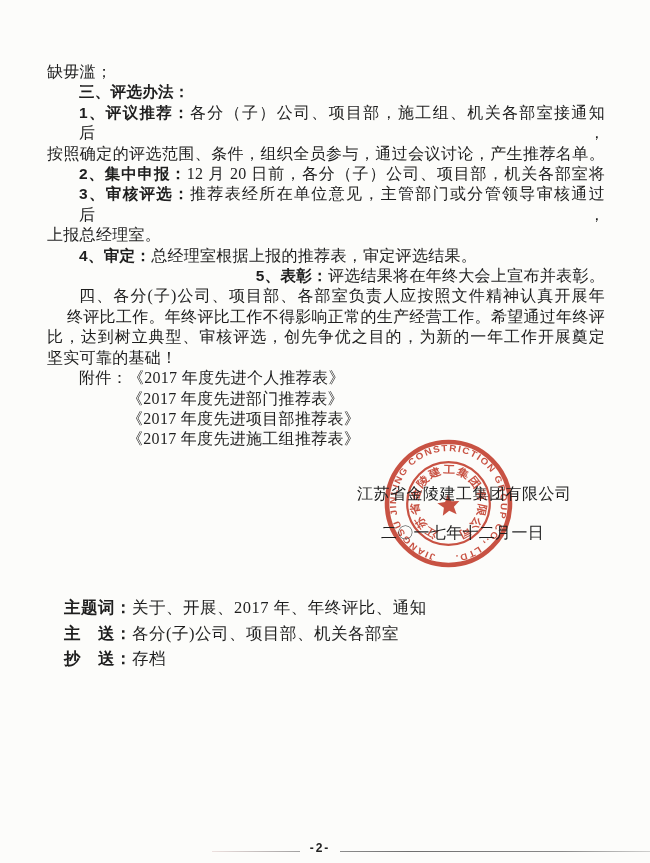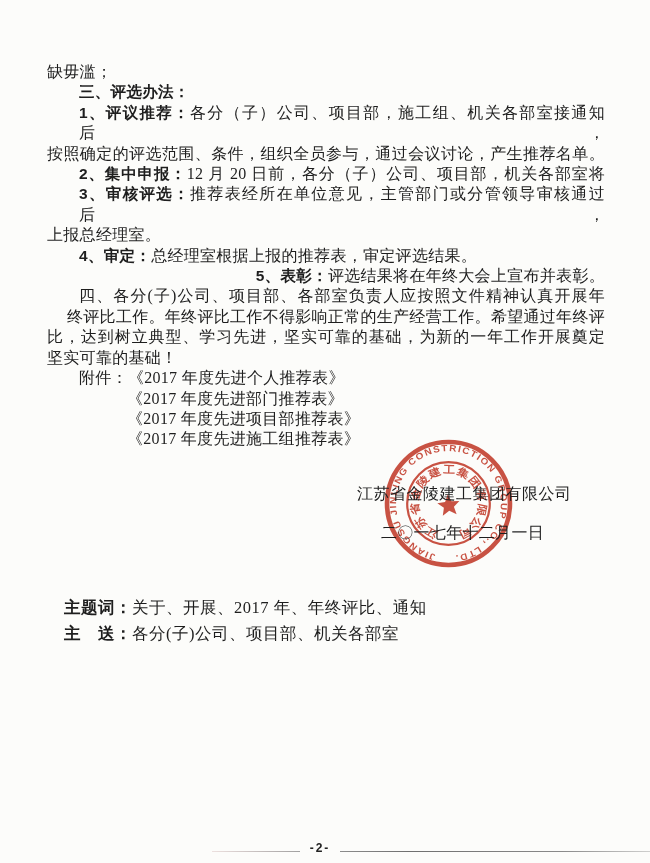--- a/index.html
+++ b/index.html
@@ -64,21 +64,21 @@
     <div class="doc-line" style="padding-left: 32px;"><span class="seg bold">三、评选办法：</span></div>
     <div class="doc-line justify" style="padding-left: 32px;"><span class="seg bold">1、评议推荐：</span><span class="seg">各分（子）公司、项目部，施工组、机关各部室接通知后，</span></div>
     <div class="doc-line justify" style="padding-left: 0px;"><span class="seg">按照确定的评选范围、条件，组织全员参与，通过会议讨论，产生推荐名单。</span></div>
     <div class="doc-line justify" style="padding-left: 32px;"><span class="seg bold">2、集中申报：</span><span class="seg">12 月 20 日前，各分（子）公司、项目部，机关各部室将</span></div>
     <div class="doc-line justify" style="padding-left: 32px;"><span class="seg bold">3、审核评选：</span><span class="seg">推荐表经所在单位意见，主管部门或分管领导审核通过后，</span></div>
     <div class="doc-line" style="padding-left: 0px;"><span class="seg">上报总经理室。</span></div>
     <div class="doc-line" style="padding-left: 32px;"><span class="seg bold">4、审定：</span><span class="seg">总经理室根据上报的推荐表，审定评选结果。</span></div>
     <div class="doc-line" style="padding-left: 32px; text-align: right;"><span class="seg bold">5、表彰：</span><span class="seg">评选结果将在年终大会上宣布并表彰。</span></div>
     <div class="doc-line justify" style="padding-left: 32px;"><span class="seg">四、各分(子)公司、项目部、各部室负责人应按照文件精神认真开展年</span></div>
     <div class="doc-line justify" style="padding-left: 0px; margin-left: 20px;"><span class="seg">终评比工作。年终评比工作不得影响正常的生产经营工作。希望通过年终评</span></div>
-    <div class="doc-line justify" style="padding-left: 0px;"><span class="seg">比，达到树立典型、学习先进，坚实可靠的基础，为新的一年工作开展奠定</span></div>
+    <div class="doc-line justify" style="padding-left: 0px;"><span class="seg">比，达到树立典型、审核评选，创先争优之目的，为新的一年工作开展奠定</span></div>
     <div class="doc-line" style="padding-left: 0px;"><span class="seg">坚实可靠的基础！</span></div>
     <div class="doc-line" style="padding-left: 32px;"><span class="seg">附件：《2017 年度先进个人推荐表》</span></div>
     <div class="doc-line" style="padding-left: 80px;"><span class="seg">《2017 年度先进部门推荐表》</span></div>
     <div class="doc-line" style="padding-left: 80px;"><span class="seg">《2017 年度先进项目部推荐表》</span></div>
     <div class="doc-line" style="padding-left: 80px;"><span class="seg">《2017 年度先进施工组推荐表》</span></div>
   </div>
 
 <svg class="seal" viewBox="0 0 132 132" aria-hidden="true">
   <g fill="none" stroke="#c43b2a">
     <circle cx="66" cy="66" r="61" stroke-width="4.6"></circle>
@@ -98,16 +98,17 @@
     <polygon points="66,57 69.2,64.1 77,64.6 71,69.8 72.9,77.4 66,73.2 59.1,77.4 61,69.8 55,64.6 62.8,64.1"></polygon>
   </g>
 </svg>
 
 <div class="signature-company">江苏省金陵建工集团有限公司</div>
 <div class="signature-date">二〇一七年十二月一日</div>
 
 <div class="footer-rows" id="footer-rows">
     <div class="footer-row"><span class="footer-label">主题词：</span><span class="footer-value">关于、开展、2017 年、年终评比、通知</span></div>
     <div class="footer-row"><span class="footer-label">主　送：</span><span class="footer-value">各分(子)公司、项目部、机关各部室</span></div>
+    <div class="footer-row"><span class="footer-label">抄　送：</span><span class="footer-value">存档</span></div>
   </div>
 
 <div class="footer-divider"></div>
 <div class="page-number">-2-</div>
 
 </body></html>

